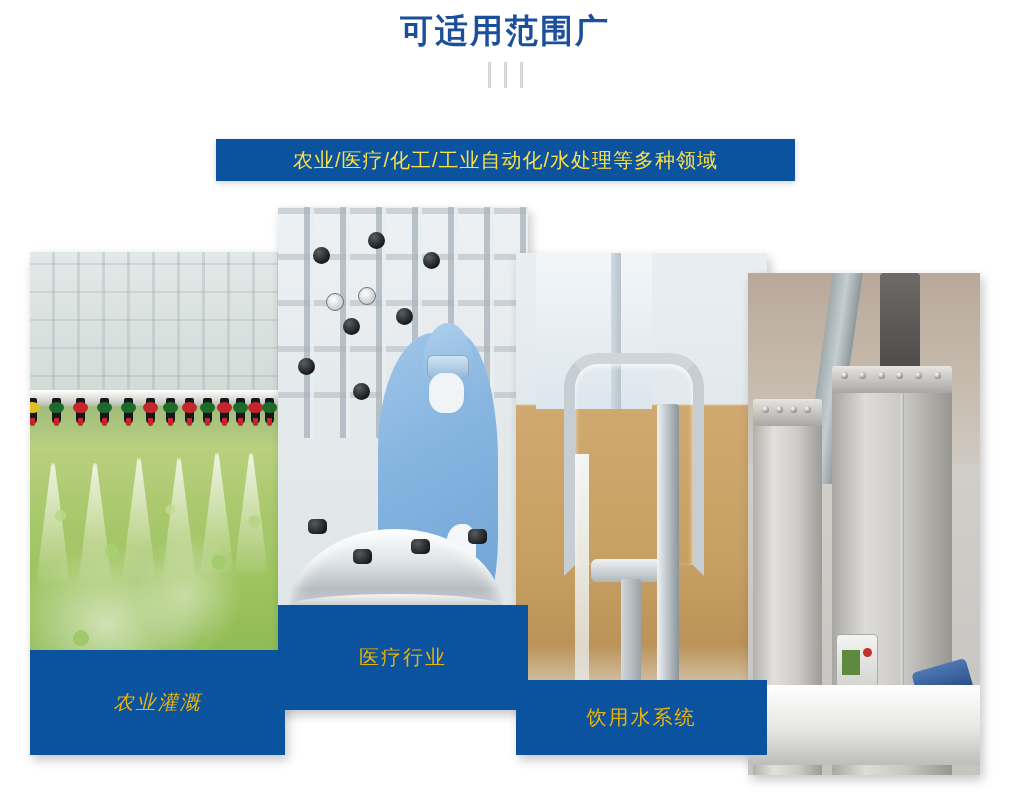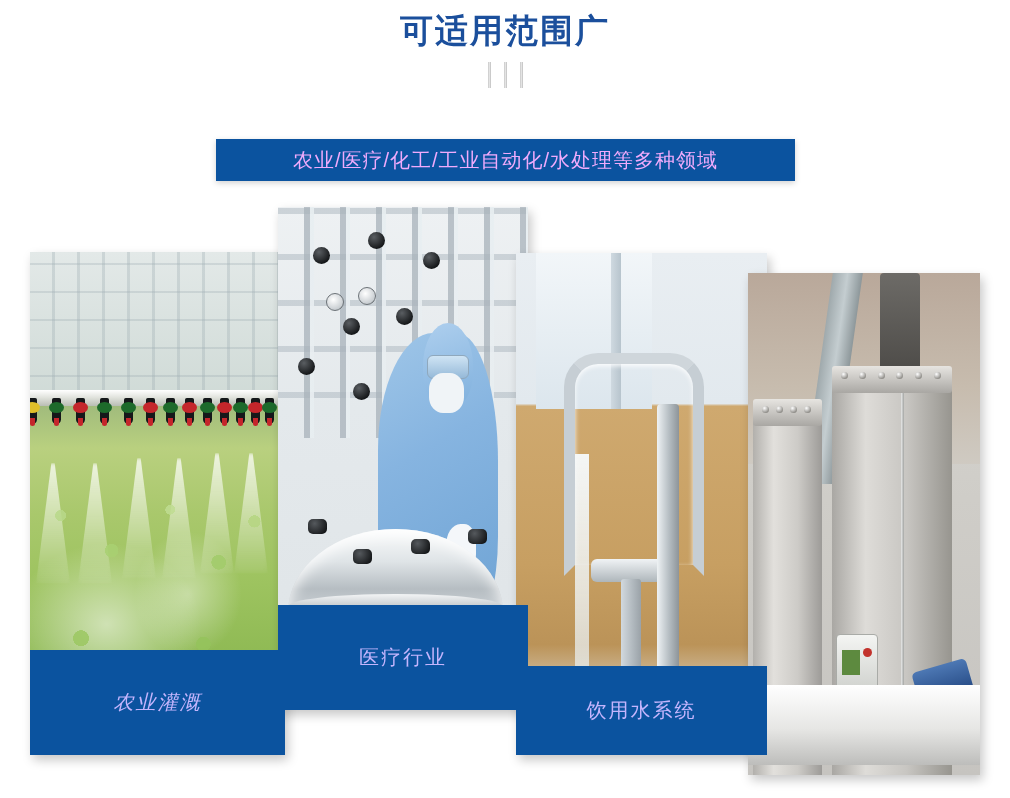--- a/index.html
+++ b/index.html
@@ -57,21 +57,21 @@
   }
 
   
   .tagline-banner {
     position: absolute;
     left: 216px;
     top: 139px;
     width: 579px;
     height: 42px;
     background: #0b539f;
-    color: #f0abfc;
+    color: #fde047;
     font-size: 20px;
     letter-spacing: 1px;
     display: flex;
     align-items: center;
     justify-content: center;
     box-shadow: 0 2px 6px rgba(0,0,0,0.18);
   }
 
   
   .cards {
@@ -94,36 +94,36 @@
     width: 100%;
     height: 100%;
     overflow: hidden;
   }
   .card .caption {
     position: absolute;
     left: 0;
     bottom: 0;
     width: 100%;
     background: #0b539f;
-    color: #c4b5fd;
+    color: #eab308;
     font-size: 20px;
     letter-spacing: 2px;
     display: flex;
     align-items: center;
     justify-content: center;
     z-index: 5;
   }
 
   
   #card-0 { left: 30px;  top: 252px; width: 255px; height: 503px; }
   #card-0 .caption { height: 105px; font-style: italic; }
   #card-1 { left: 278px; top: 207px; width: 250px; height: 503px; }
   #card-1 .caption { height: 105px; }
   #card-2 { left: 516px; top: 253px; width: 251px; height: 502px; }
-  #card-2 .caption { height: 89px; }
+  #card-2 .caption { height: 75px; }
   #card-3 { left: 748px; top: 273px; width: 232px; height: 502px; }
   #card-3 .caption { height: 105px; }
 
   
   .ph-irrigation {
     background:
       radial-gradient(ellipse 60% 26% at 30% 74%, rgba(255,255,255,0.55) 0%, rgba(255,255,255,0) 62%),
       radial-gradient(ellipse 34% 20% at 62% 68%, rgba(255,255,255,0.42) 0%, rgba(255,255,255,0) 62%),
       linear-gradient(to bottom,
         #e9edea 0%,

